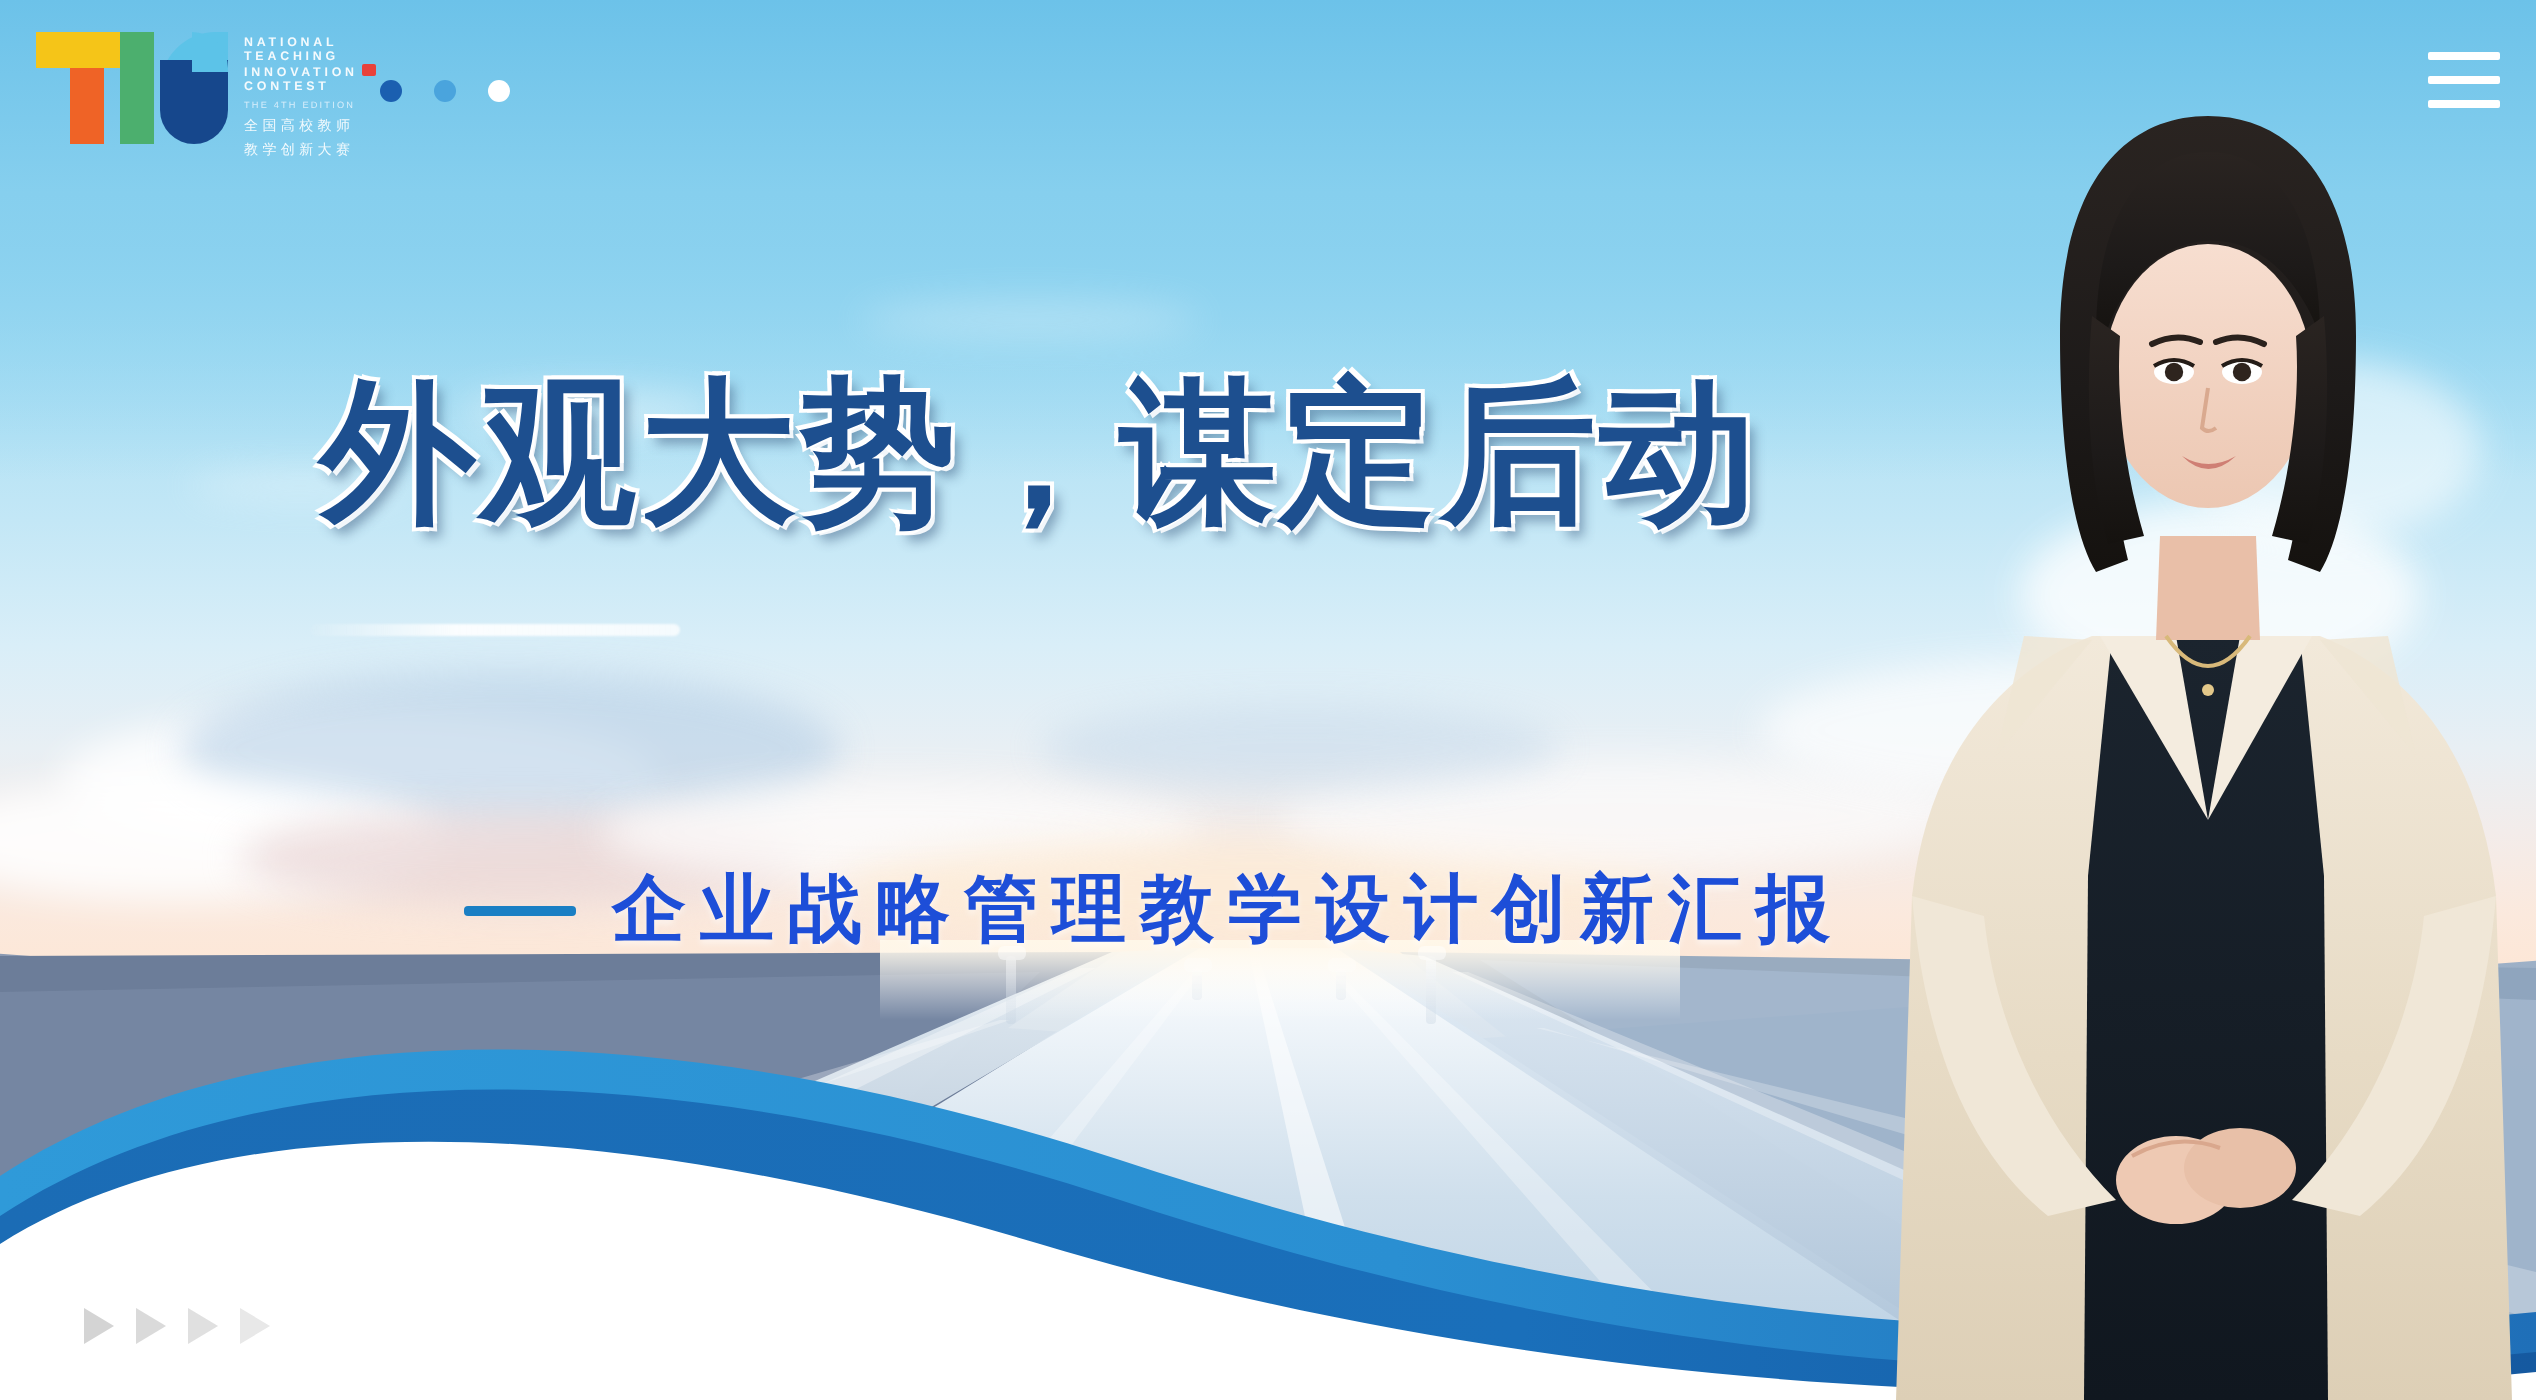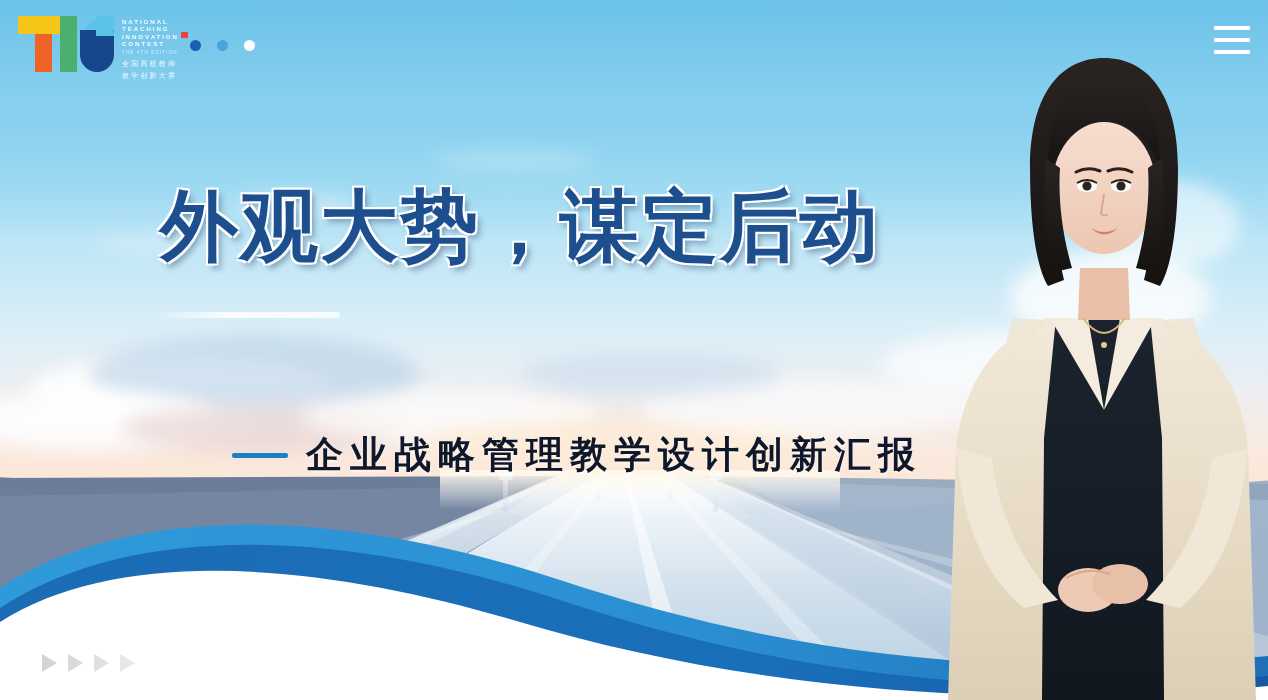--- a/index.html
+++ b/index.html
@@ -65,21 +65,21 @@
                   4px 5px 6px rgba(40,70,110,.45);}
   .t2{left:372px;top:272px;font-size:78px;
       text-shadow:-2px -2px 0 #ffffff,2px -2px 0 #ffffff,-2px 2px 0 #ffffff,2px 2px 0 #f2f6fa,
                   4px 5px 6px rgba(40,70,110,.45);}
   .deco-line{position:absolute;left:155px;top:312px;width:185px;height:6px;
       background:linear-gradient(90deg,rgba(255,255,255,.05),rgba(255,255,255,.9) 40%,rgba(255,255,255,.75));
       border-radius:3px;filter:blur(.4px);}
 
   .sub-wrap{position:absolute;left:232px;top:430px;display:flex;align-items:center;gap:18px;}
   .sub-dash{width:56px;height:5px;background:#1a7fc4;border-radius:2px;}
-  .subtitle{font-size:37px;font-weight:700;color:#0f172a;letter-spacing:7px;white-space:nowrap;
+  .subtitle{font-size:37px;font-weight:700;color:#1d4ed8;letter-spacing:7px;white-space:nowrap;
       font-family:"DejaVu Sans","Liberation Sans",sans-serif;
       text-shadow:0 2px 3px rgba(255,255,255,.55);}
 
   
   .arrows{position:absolute;left:42px;bottom:28px;display:flex;gap:11px;z-index:40;}
   .arw{width:0;height:0;border-top:9px solid transparent;border-bottom:9px solid transparent;
        border-left:15px solid #d8d8d8;}
 
   
   .person{position:absolute;right:0px;top:18px;width:330px;height:682px;z-index:25;}

